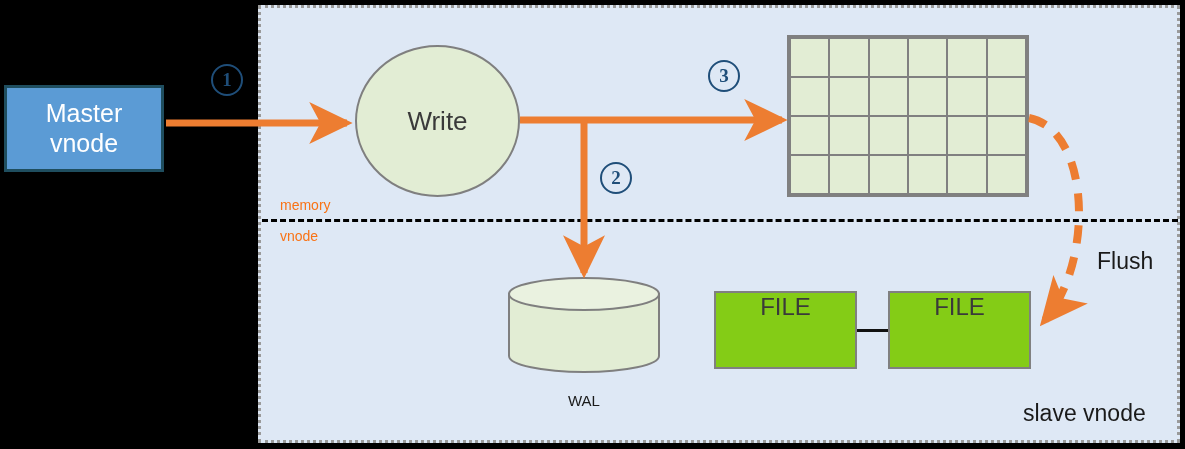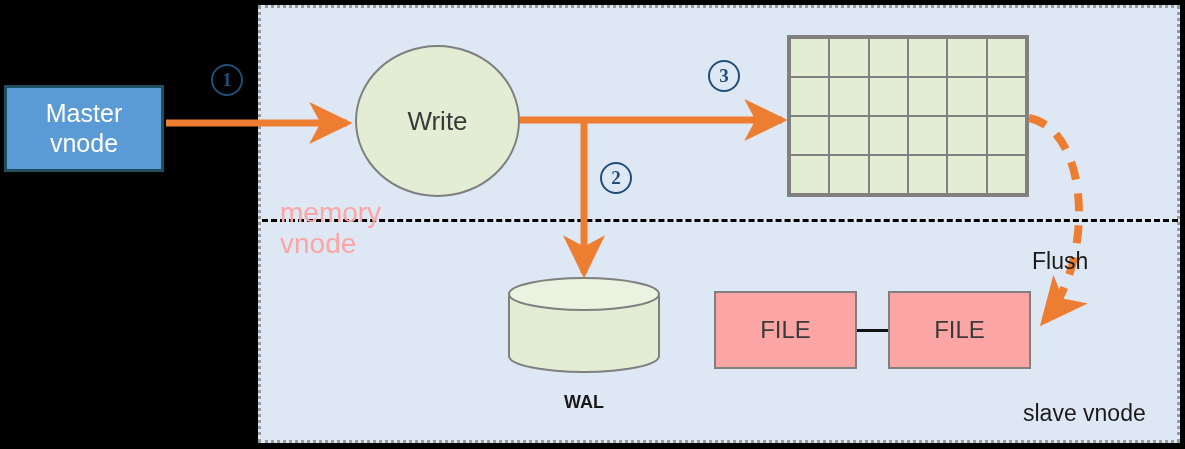--- a/index.html
+++ b/index.html
@@ -70,22 +70,22 @@
   #mem-disk-line {
     position: absolute;
     left: 262px;
     top: 219px;
     width: 916px;
     height: 0;
     border-top: 3px dashed #000000;
   }
   .md-label {
     position: absolute;
-    font-size: 28px;
-    color: #fca5a5;
+    font-size: 14px;
+    color: #f97316;
     white-space: nowrap;
   }
   #memory-label { left: 280px; top: 197px; }
   #disk-label   { left: 280px; top: 228px; }
 
   
   #memtable-grid {
     position: absolute;
     left: 787px;
     top: 35px;
@@ -112,36 +112,34 @@
     top: 277px;
     width: 152px;
     height: 96px;
   }
   #wal-label {
     position: absolute;
     left: 508px;
     top: 392px;
     width: 152px;
     text-align: center;
-    font-size: 18px;
+    font-size: 15px;
     color: #1A1A1A;
-    font-weight: bold;
   }
 
   
   .file-box {
     position: absolute;
     top: 291px;
     width: 143px;
     height: 78px;
-    background: #fca5a5;
+    background: #84cc16;
     border: 2px solid #808080;
     box-sizing: border-box;
     display: flex;
-    align-items: center;
     justify-content: center;
     font-size: 24px;
     color: #3A3A3A;
   }
   #file-box-1 { left: 714px; }
   #file-box-2 { left: 888px; }
   #file-link {
     position: absolute;
     left: 857px;
     top: 329px;
@@ -177,21 +175,21 @@
     font-weight: bold;
     background: transparent;
   }
   #step-1 { left: 211px; top: 64px; }
   #step-2 { left: 600px; top: 162px; }
   #step-3 { left: 708px; top: 60px; }
 
   
   #flush-label {
     position: absolute;
-    left: 1032px;
+    left: 1097px;
     top: 248px;
     font-size: 23px;
     color: #1A1A1A;
     white-space: nowrap;
   }
   #slave-vnode-label {
     position: absolute;
     left: 1023px;
     top: 400px;
     font-size: 23px;

